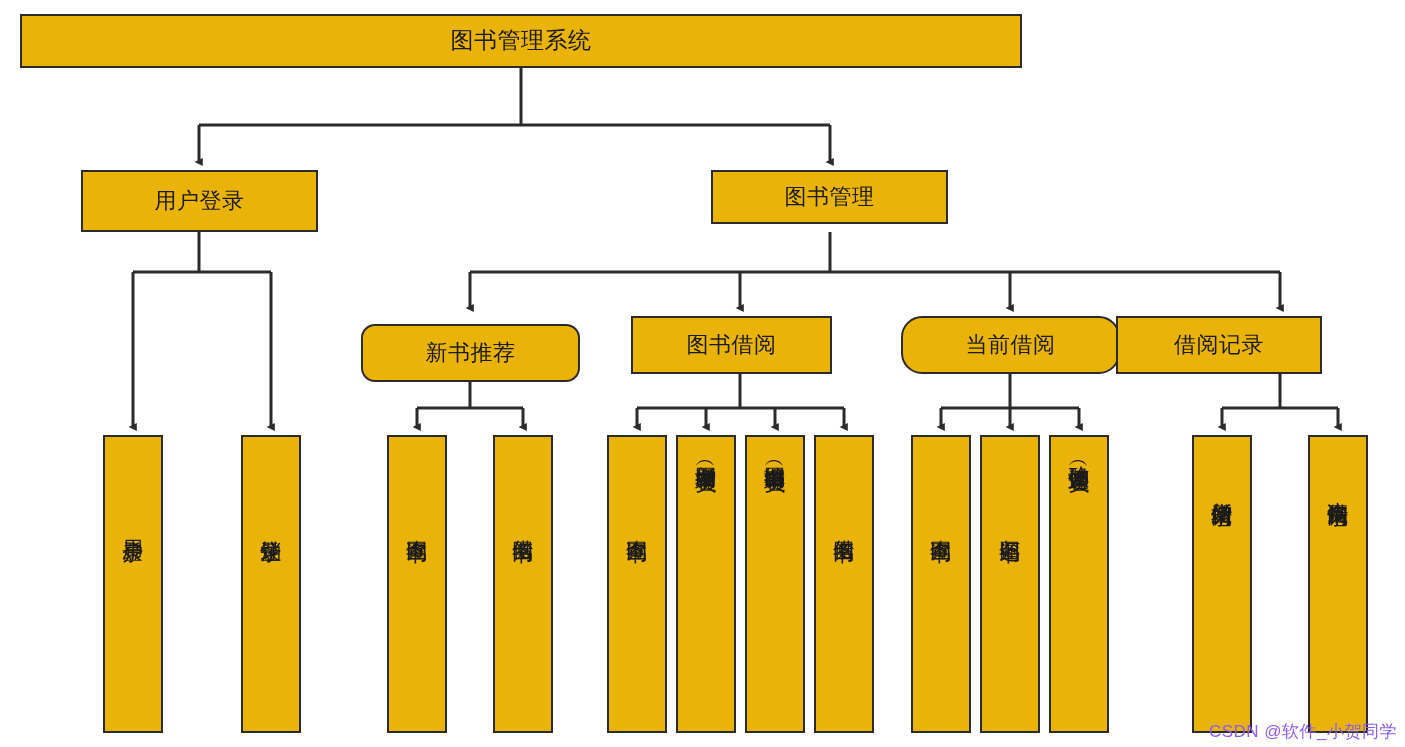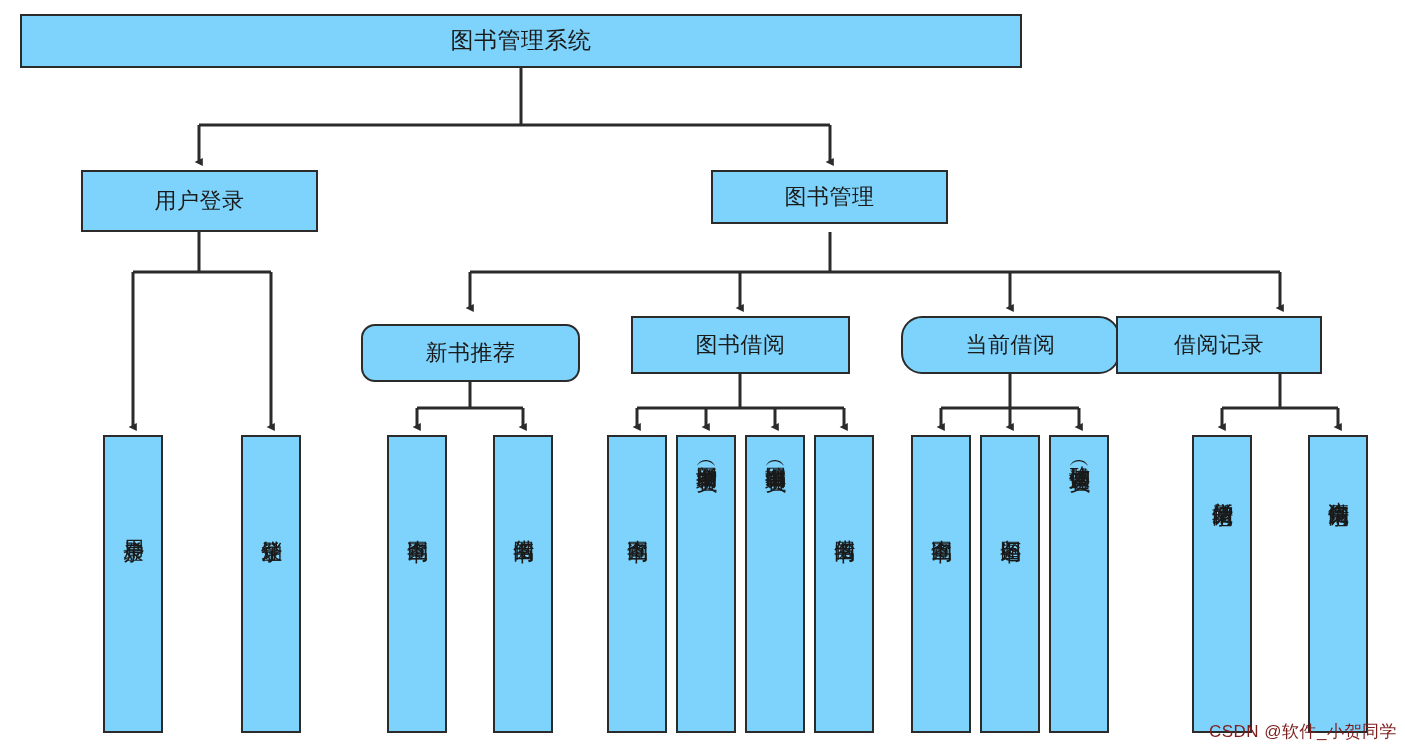--- a/index.html
+++ b/index.html
@@ -23,26 +23,25 @@
     left: 0;
     top: 0;
     width: 1405px;
     height: 747px;
     pointer-events: none;
   }
   .node {
     position: absolute;
     box-sizing: border-box;
     border: 2px solid #2b2b2b;
-    background: #7dd3fc;
+    background: #eab308;
     display: flex;
     align-items: center;
     justify-content: center;
     color: #1a1a1a;
-    font-family: Liberation Serif, serif;
   }
   .node.horiz {
     font-size: 22px;
     letter-spacing: 0.5px;
     line-height: 1.2;
   }
   .node.root {
     font-size: 23px;
   }
   .node.leaf {
@@ -66,21 +65,21 @@
     margin-top: 40px;
   }
   .leaf-long .vtext {
     margin-top: 4px;
   }
   #watermark {
     position: absolute;
     right: 8px;
     bottom: 4px;
     font-size: 17px;
-    color: #7f1d1d;
+    color: #8b5cf6;
     letter-spacing: 0.5px;
     white-space: nowrap;
     user-select: none;
   }
 </style>
 </head>
 <body>
 
 <div id="diagram-root">
 
@@ -144,21 +143,21 @@
   <div class="node horiz" style="left:81px; top:170px; width:237px; height:62px;">
     <span>用户登录</span>
   </div>
   <div class="node horiz" style="left:711px; top:170px; width:237px; height:54px;">
     <span>图书管理</span>
   </div>
 
   <div class="node horiz" style="left:361px; top:324px; width:219px; height:58px;border-radius:14px;">
     <span>新书推荐</span>
   </div>
-  <div class="node horiz" style="left:631px; top:316px; width:219px; height:58px;">
+  <div class="node horiz" style="left:631px; top:316px; width:201px; height:58px;">
     <span>图书借阅</span>
   </div>
   <div class="node horiz" style="left:901px; top:316px; width:219px; height:58px;border-radius:21px;">
     <span>当前借阅</span>
   </div>
   <div class="node horiz" style="left:1116px; top:316px; width:206px; height:58px;">
     <span>借阅记录</span>
   </div>
 
   <div class="node leaf leaf-short" style="left:103px; top:435px; width:60px; height:298px;">

